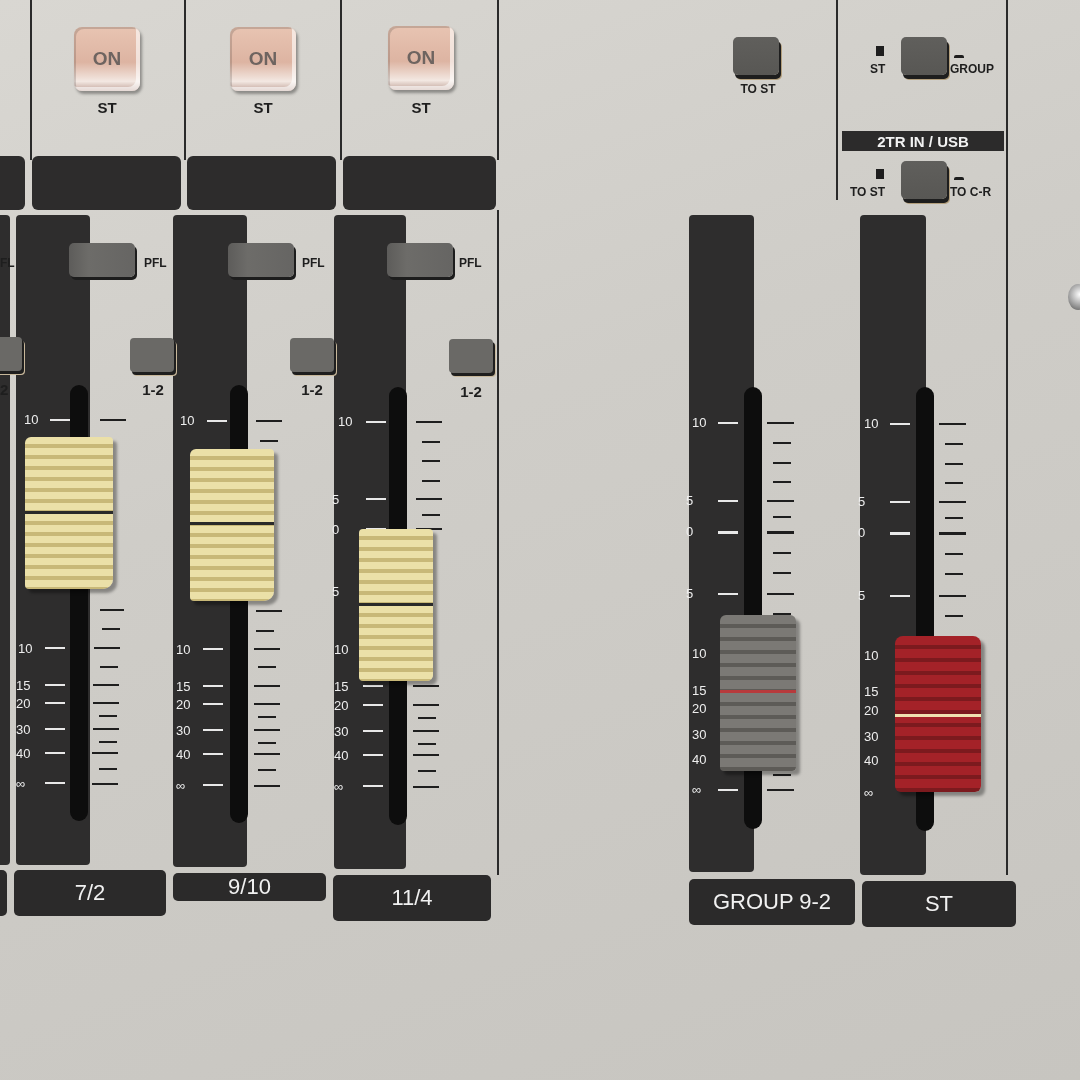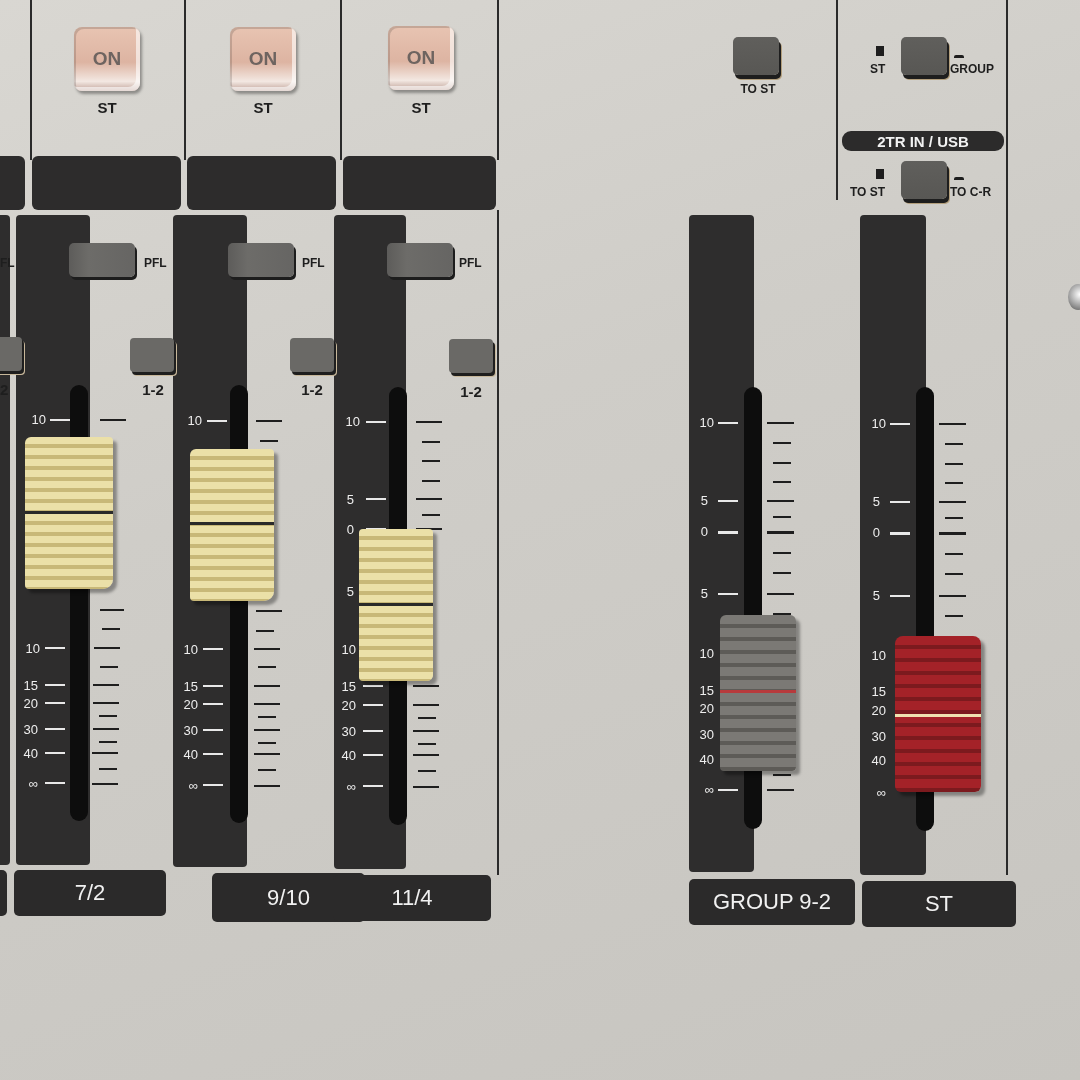--- a/index.html
+++ b/index.html
@@ -18,35 +18,35 @@
   .black-bar{position:absolute;background:#2d2c2c;border-radius:6px;}
   .strip{position:absolute;background:#2e2d2d;border-radius:4px;}
   .pfl-btn{position:absolute;width:66px;height:34px;border-radius:5px;
     background:linear-gradient(90deg,#5d5c5a 0%,#6d6c69 30%,#666563 100%);
     box-shadow:2px 3px 0 #1d1d1d;}
   .sq-btn{position:absolute;width:44px;height:34px;border-radius:4px;
     background:#6a6966;box-shadow:2px 3px 0 #1e1e1e, 3px 4px 0 #c7b79a;}
   .gray-btn{position:absolute;width:46px;height:38px;border-radius:5px;
     background:linear-gradient(180deg,#605f5c,#585754);box-shadow:2px 4px 0 #1e1e1e,3px 5px 0 #b39f7c;}
   .slot{position:absolute;width:18px;background:#0d0d0d;border-radius:9px;}
-  .scale-num{position:absolute;color:#eeeeee;font-size:13px;text-align:right;width:22px;}
+  .scale-num{position:absolute;color:#eeeeee;font-size:13px;text-align:left;width:22px;}
   .tick-w{position:absolute;height:2px;background:#e8e8e8;}
   .tick-b{position:absolute;height:2px;background:#1e1e1e;}
   .knob{position:absolute;border-radius:4px;overflow:hidden;}
   .knob-cream{background:repeating-linear-gradient(180deg,#ebe0a8 0px,#ebe0a8 7px,#c8b878 7px,#c8b878 11px);
     box-shadow:4px 4px 3px rgba(0,0,0,.35);}
   .knob-gray{background:repeating-linear-gradient(180deg,#7b7975 0px,#7b7975 9px,#5d5b57 9px,#5d5b57 13px);
     box-shadow:4px 4px 3px rgba(0,0,0,.35);}
   .knob-red{background:repeating-linear-gradient(180deg,#a42228 0px,#a42228 9px,#7c1a1e 9px,#7c1a1e 13px);
     box-shadow:4px 4px 3px rgba(0,0,0,.35);}
   .knob-line{position:absolute;left:0;right:0;height:3px;}
   .name-strip{position:absolute;background:#2b2a2a;border-radius:5px;color:#f1f1f1;
     font-size:22px;display:flex;align-items:center;justify-content:center;}
   .section-hdr{position:absolute;background:#2c2b2b;color:#f2f2f2;font-weight:bold;font-size:15px;
-    display:flex;align-items:center;justify-content:center;border-radius:9px;}
+    display:flex;align-items:center;justify-content:center;}
   .sym{position:absolute;width:8px;height:10px;background:#1e1e1e;}
   .sym-up{position:absolute;width:10px;height:3px;background:#1e1e1e;border-radius:2px 2px 0 0;}
 </style>
 </head>
 <body>
 
 <div class="vline" style="left:30px;top:0;height:160px;"></div>
 <div class="vline" style="left:184px;top:0;height:160px;"></div>
 <div class="vline" style="left:340px;top:0;height:160px;"></div>
 <div class="vline" style="left:497px;top:0;height:160px;"></div>
@@ -282,16 +282,16 @@
 </div>
 <div class="knob knob-gray" style="left:720px;top:615px;width:76px;height:156px;border-radius:6px 6px 4px 4px;">
   <div class="knob-line" style="top:75px;background:#b73a3c;"></div>
 </div>
 <div class="knob knob-red" style="left:895px;top:636px;width:86px;height:156px;border-radius:8px 8px 6px 6px;">
   <div class="knob-line" style="top:78px;background:#f0e2b0;"></div>
 </div>
 
 <div class="name-strip" style="left:-10px;top:870px;width:17px;height:46px;"></div>
 <div class="name-strip" style="left:14px;top:870px;width:152px;height:46px;">7/2</div>
-<div class="name-strip" style="left:173px;top:873px;width:153px;height:49px;margin-left:39px;">9/10</div>
+<div class="name-strip" style="left:173px;top:873px;width:153px;height:28px;">9/10</div>
 <div class="name-strip" style="left:333px;top:875px;width:158px;height:46px;">11/4</div>
 <div class="name-strip" style="left:689px;top:879px;width:166px;height:46px;">GROUP 9-2</div>
 <div class="name-strip" style="left:862px;top:881px;width:154px;height:46px;">ST</div>
 
 </body></html>

